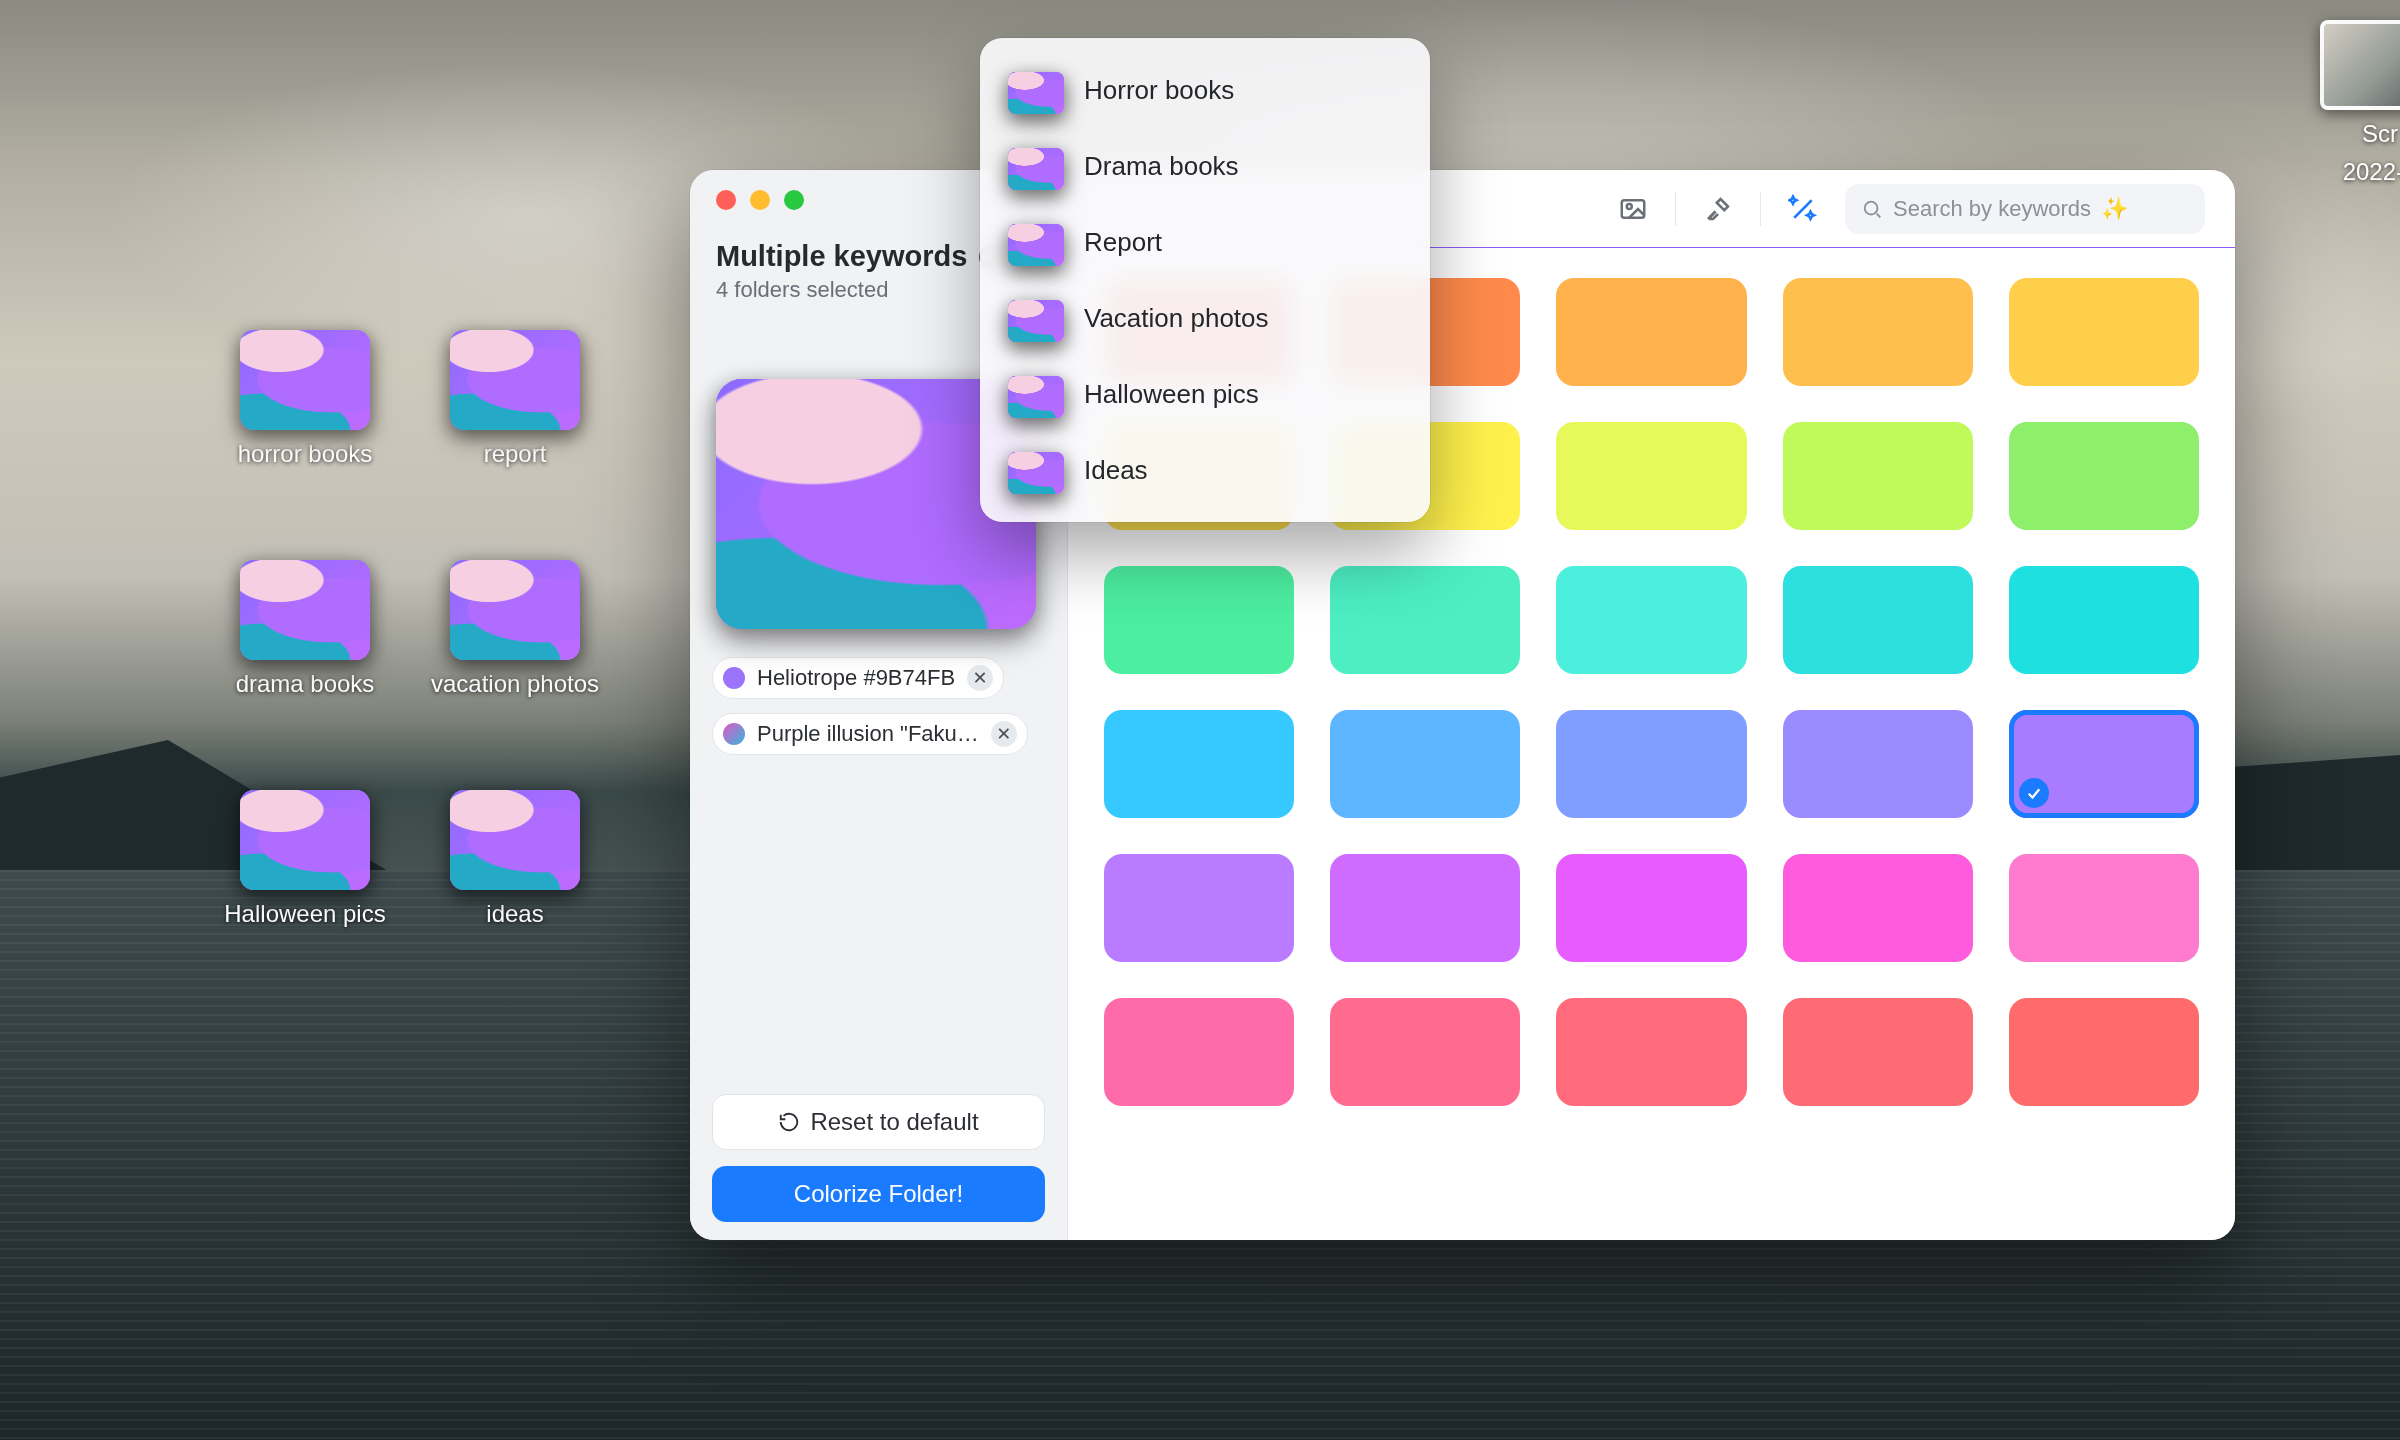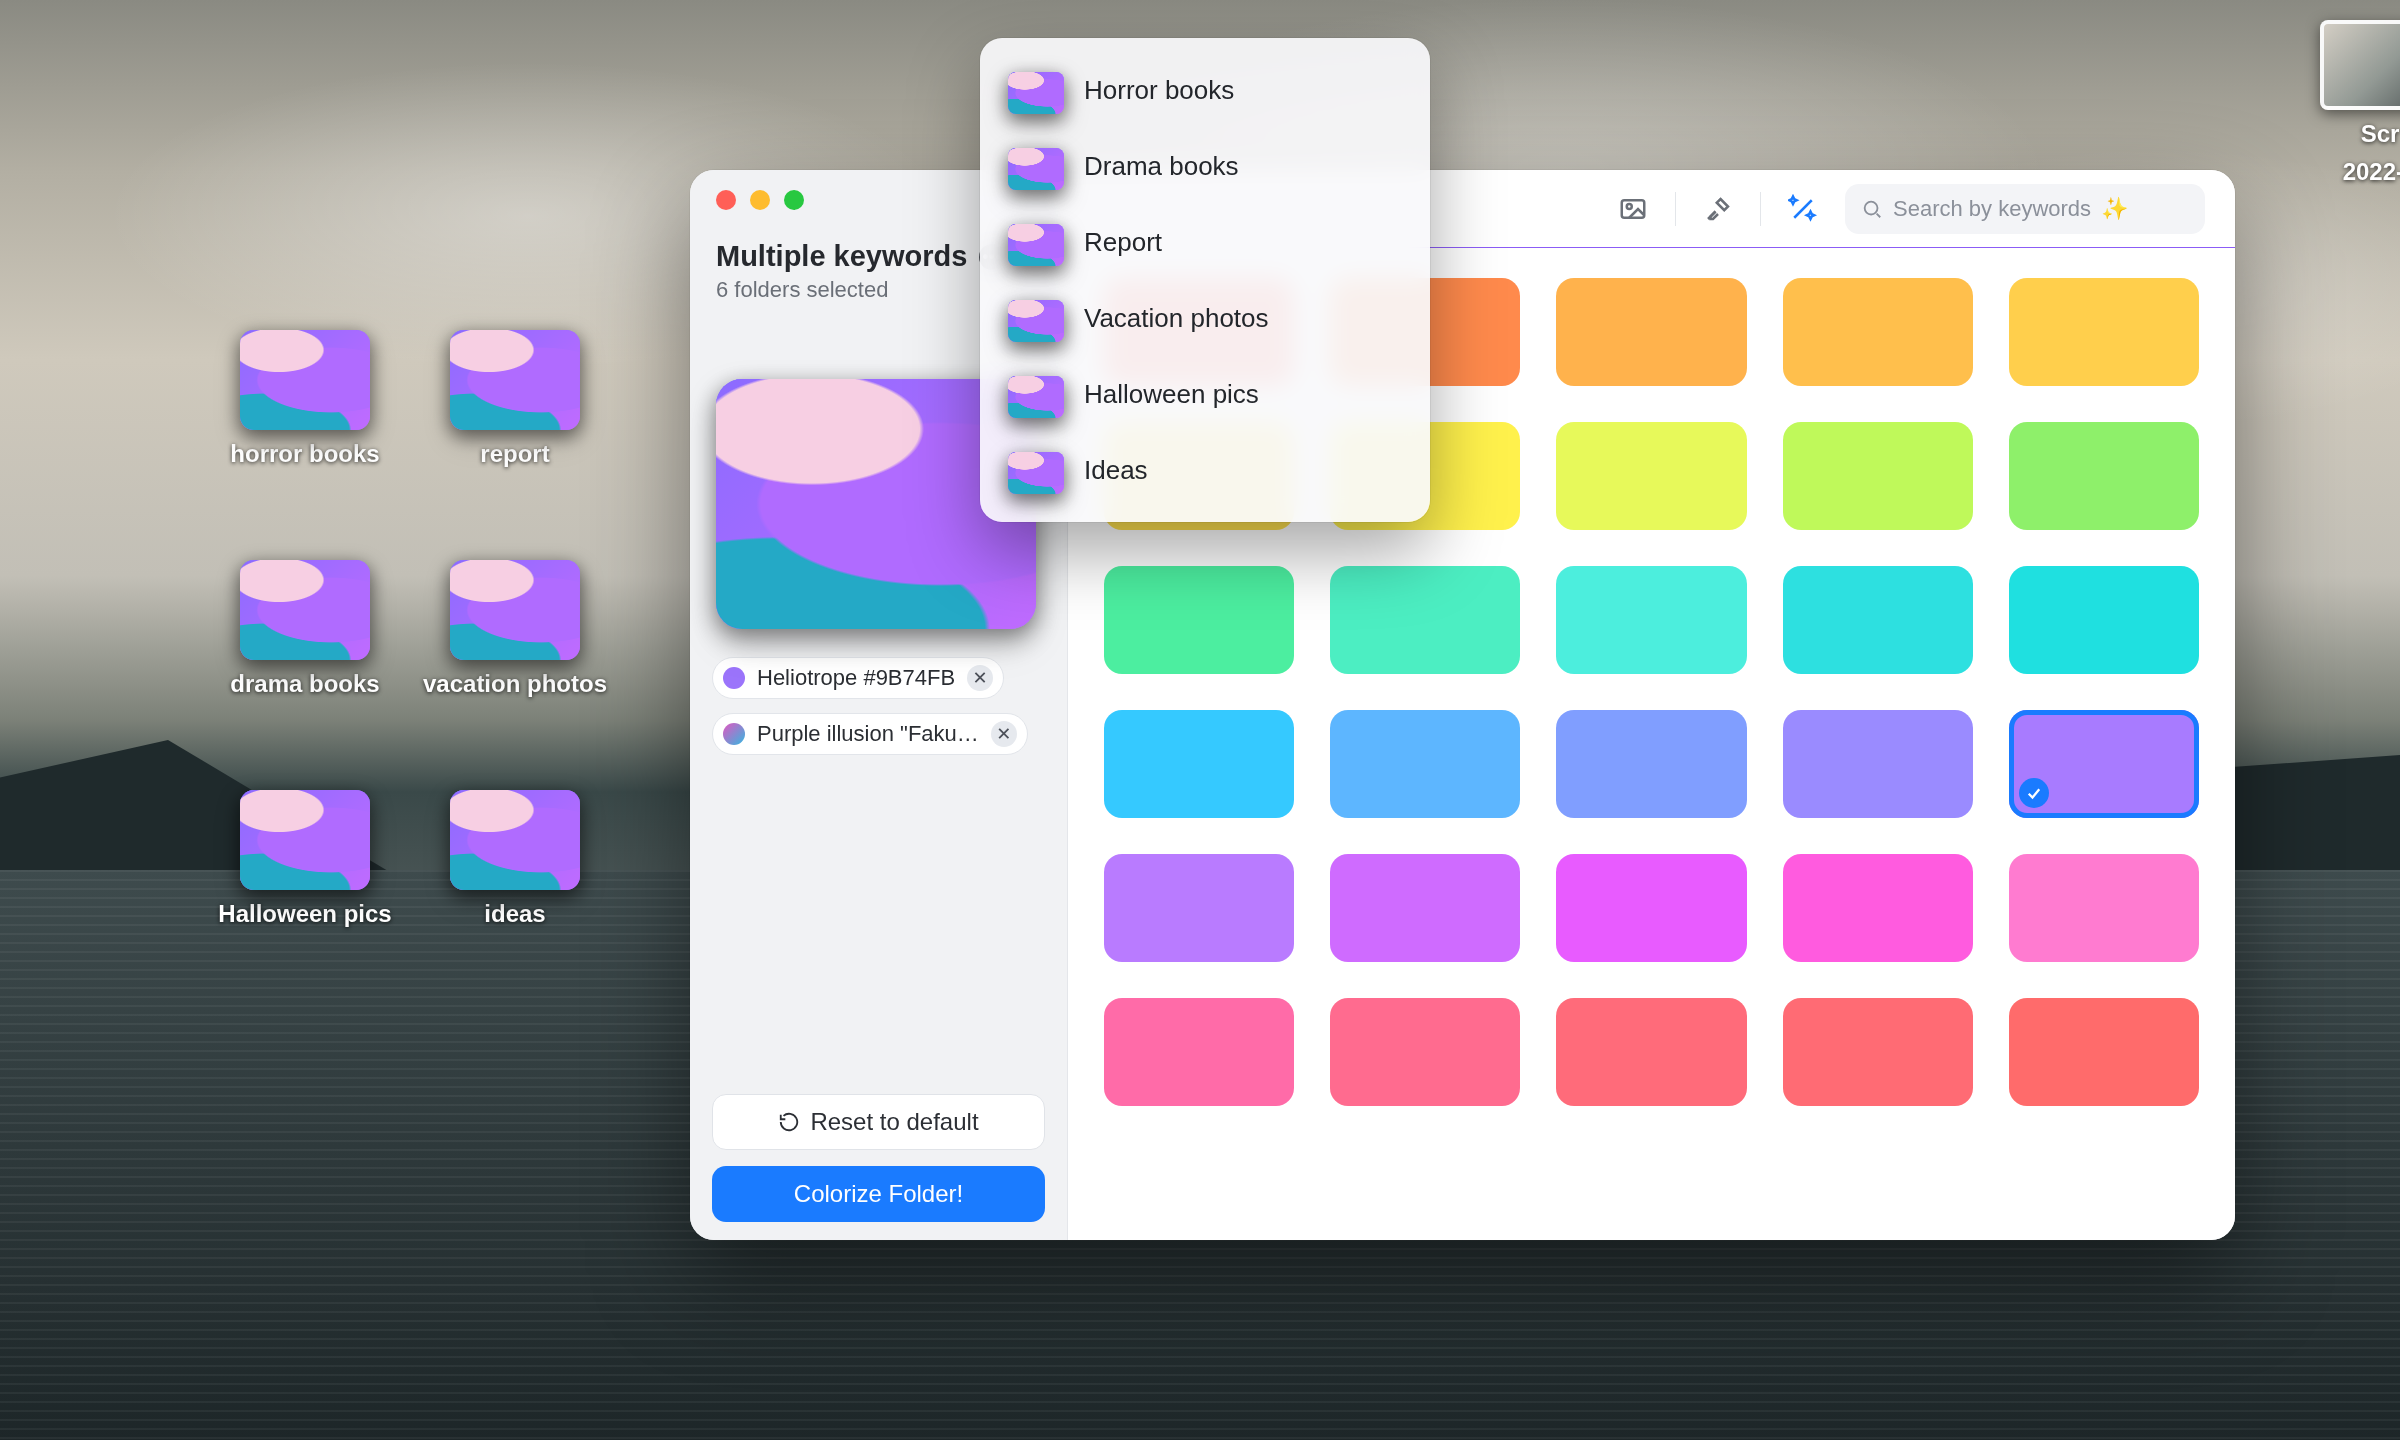--- a/index.html
+++ b/index.html
@@ -45,21 +45,21 @@
   .water { position:absolute; left:0; right:0; top: 870px; bottom:0;
     background:
       repeating-linear-gradient(180deg, rgba(255,255,255,.05) 0 2px, transparent 2px 9px),
       linear-gradient(180deg, #3e4b4d, #1d2628);
   }
 
   
   .desk-icons { position:absolute; top: 330px; left: 200px; }
   .desk-grid { display:grid; grid-template-columns: repeat(2, 210px); grid-auto-rows: 230px; gap: 0 0; }
   .desk-item { display:flex; flex-direction:column; align-items:center; justify-content:flex-start; cursor:default; }
-  .desk-label { color:#fff; font-size:24px; margin-top:10px; text-shadow: 0 1px 4px rgba(0,0,0,.8); font-weight:700; white-space:nowrap; }
+  .desk-label { color:#fff; font-size:24px; margin-top:10px; text-shadow: 0 1px 4px rgba(0,0,0,.8); font-weight:400; white-space:nowrap; }
 
   
   .desk-right-item {
     position:absolute; top: 20px; right: -40px;
     display:flex; flex-direction:column; align-items:center;
   }
   .desk-right-thumb {
     width:120px; height:90px; border:4px solid rgba(255,255,255,.95); border-radius:8px;
     background: linear-gradient(135deg, #d3cec4, #929994 55%, #4d5555);
     box-shadow: 0 4px 14px rgba(0,0,0,.5);
@@ -215,21 +215,21 @@
       <div class="titlebar">
         <div class="traffic tr-close"></div>
         <div class="traffic tr-min"></div>
         <div class="traffic tr-max"></div>
       </div>
       <div class="side-header">
         <div class="side-title">
           <span>Multiple keywords</span>
           <span class="more-dot">•••</span>
         </div>
-        <div class="side-sub">6 folders selected</div>
+        <div class="side-sub">4 folders selected</div>
       </div>
 
       <div class="preview-wrap">
         <div class="folder big">
             <div class="art"></div>
           </div>
       </div>
 
       <div class="chips" id="chips">
           <div class="chip">

